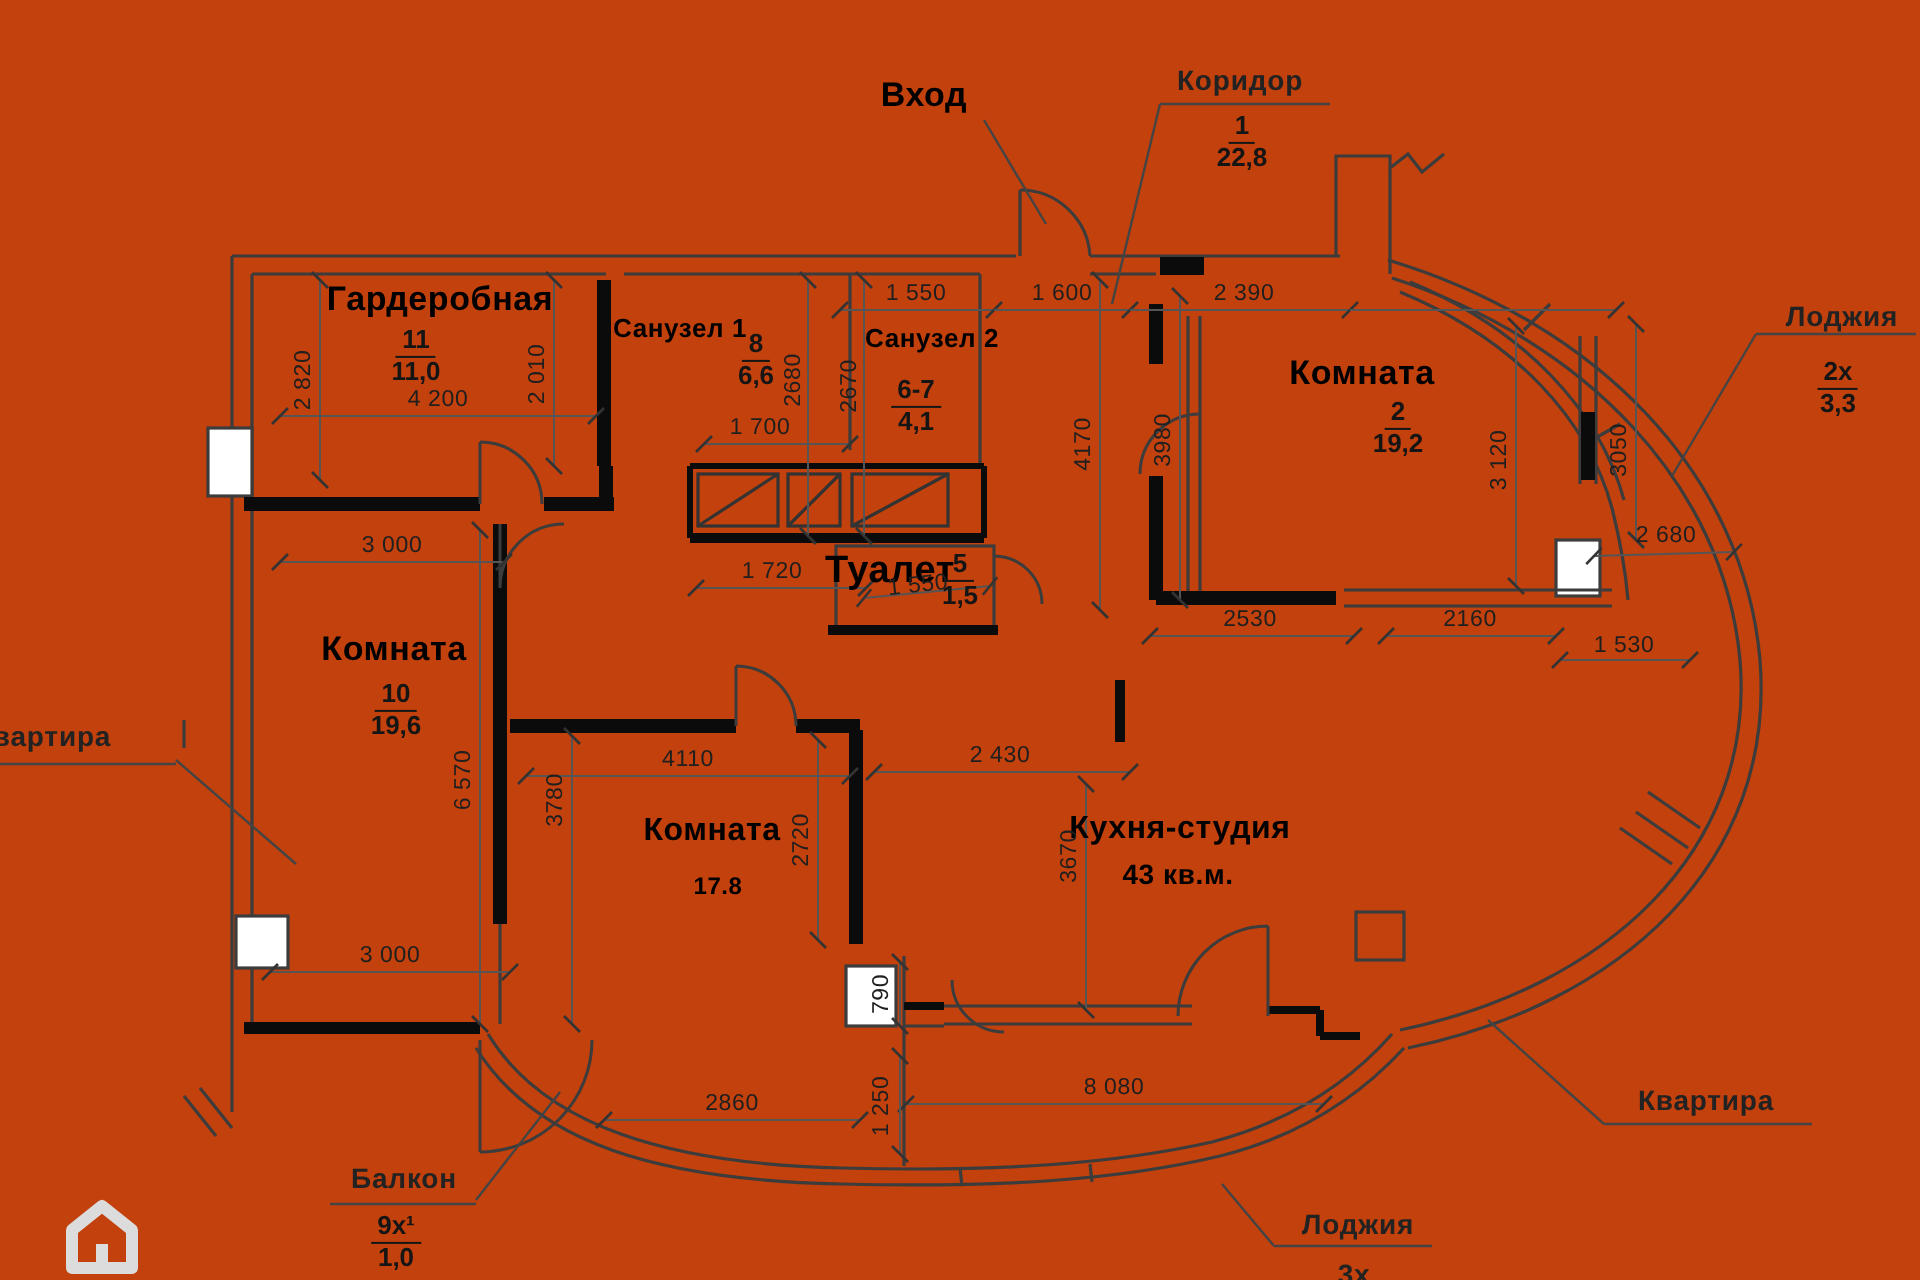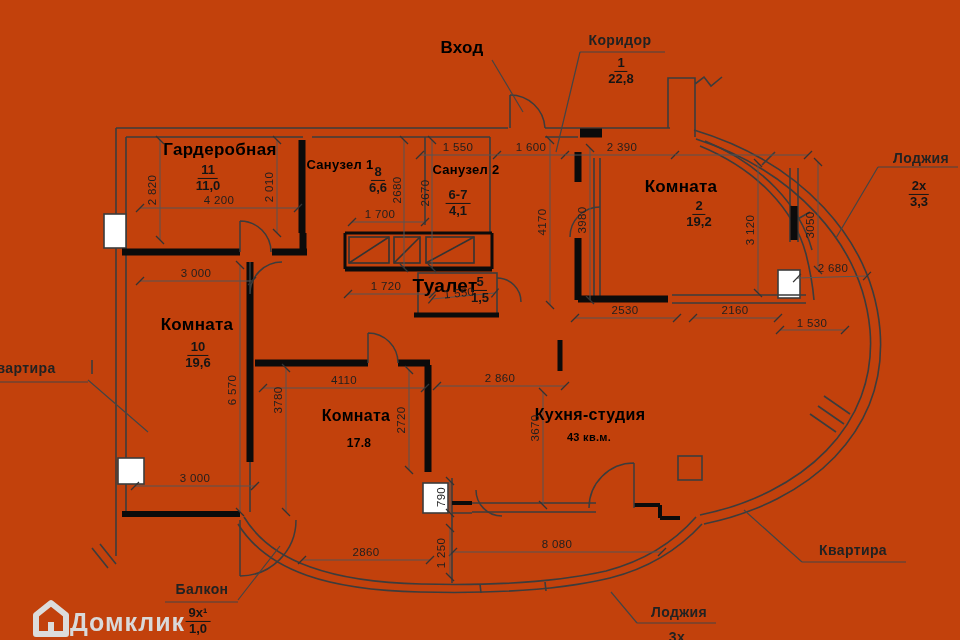--- a/index.html
+++ b/index.html
@@ -157,21 +157,21 @@
   <span class="lbl" style="left:462px;top:48px;font-size:17px">Вход</span>
   <span class="lbl" style="left:220px;top:150px;font-size:17px">Гардеробная</span>
   <span class="lbl" style="left:340px;top:164px;font-size:13px">Санузел 1</span>
   <span class="lbl" style="left:466px;top:169px;font-size:13px">Санузел 2</span>
   <span class="lbl" style="left:445px;top:286px;font-size:19px">Туалет</span>
   <span class="lbl" style="left:681px;top:187px;font-size:17px">Комната</span>
   <span class="lbl" style="left:197px;top:325px;font-size:17px">Комната</span>
   <span class="lbl" style="left:356px;top:416px;font-size:16px">Комната</span>
   <span class="lbl" style="left:359px;top:443px;font-size:12px">17.8</span>
   <span class="lbl" style="left:590px;top:415px;font-size:16px">Кухня-студия</span>
-  <span class="lbl" style="left:589px;top:437px;font-size:11px">43 кв.м.</span>
+  <span class="lbl" style="left:589px;top:437px;font-size:14px">43 кв.м.</span>
 
   <span class="scan" style="left:620px;top:40px">Коридор</span>
   <span class="scan" style="left:921px;top:158px;font-size:14px">Лоджия</span>
   <span class="scan" style="left:26px;top:368px">вартира</span>
   <span class="scan" style="left:853px;top:550px">Квартира</span>
   <span class="scan" style="left:202px;top:589px">Балкон</span>
   <span class="scan" style="left:679px;top:612px">Лоджия</span>
 
   <div class="frac" style="left:621px;top:71px">
     <span class="num">1</span>
@@ -217,35 +217,34 @@
   <span class="dim" style="left:219px;top:200px">4 200</span>
   <span class="dim" style="left:380px;top:214px">1 700</span>
   <span class="dim" style="left:196px;top:273px">3 000</span>
   <span class="dim" style="left:386px;top:286px">1 720</span>
   <span class="dim strike" style="left:459px;top:293px">1 550</span>
   <span class="dim" style="left:833px;top:268px">2 680</span>
   <span class="dim" style="left:625px;top:310px">2530</span>
   <span class="dim" style="left:735px;top:310px">2160</span>
   <span class="dim" style="left:812px;top:323px">1 530</span>
   <span class="dim" style="left:344px;top:380px">4110</span>
-  <span class="dim" style="left:500px;top:378px">2 860</span>
+  <span class="dim" style="left:500px;top:378px">2 430</span>
   <span class="dim" style="left:195px;top:478px">3 000</span>
   <span class="dim" style="left:366px;top:552px">2860</span>
   <span class="dim" style="left:557px;top:544px">8 080</span>
 
   <span class="dim v" style="left:152px;top:190px">2 820</span>
   <span class="dim v" style="left:269px;top:187px">2 010</span>
   <span class="dim v" style="left:397px;top:190px">2680</span>
   <span class="dim v" style="left:425px;top:193px">2670</span>
   <span class="dim v" style="left:542px;top:222px">4170</span>
   <span class="dim v" style="left:582px;top:220px">3980</span>
   <span class="dim v" style="left:750px;top:230px">3 120</span>
   <span class="dim v" style="left:810px;top:225px">3050</span>
   <span class="dim v" style="left:232px;top:390px">6 570</span>
   <span class="dim v" style="left:278px;top:400px">3780</span>
   <span class="dim v" style="left:401px;top:420px">2720</span>
   <span class="dim v" style="left:535px;top:428px">3670</span>
   <span class="dim v" style="left:441px;top:497px">790</span>
   <span class="dim v" style="left:441px;top:553px">1 250</span>
 
-  <span class="watermark-text">Домклик</span>
 
 </div>
 
 </body></html>

